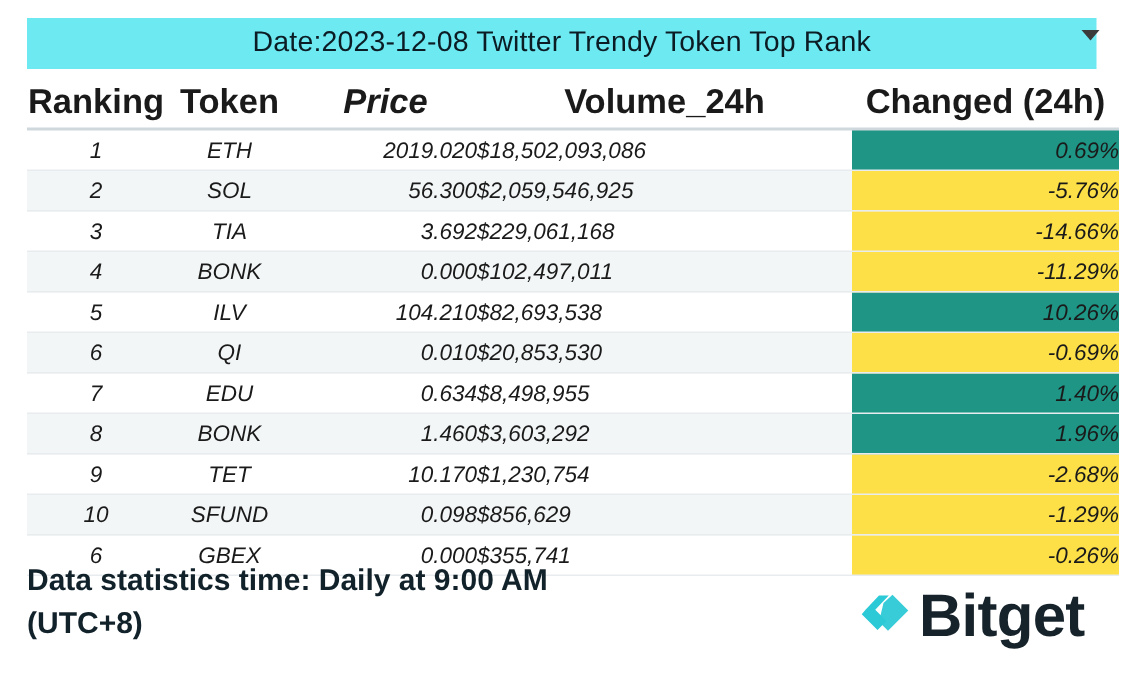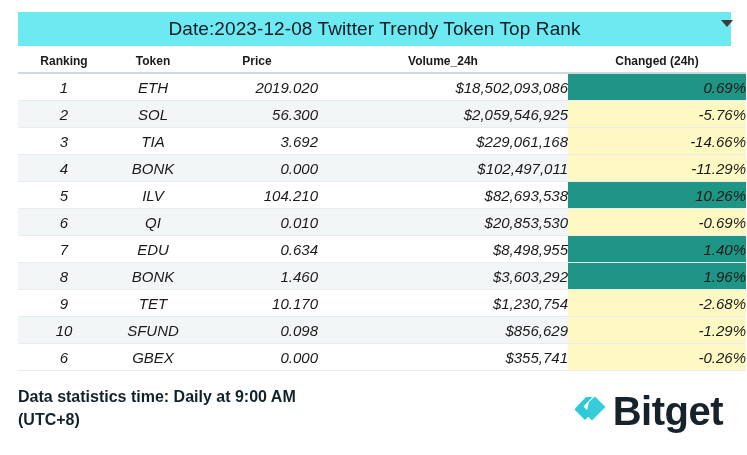--- a/index.html
+++ b/index.html
@@ -36,31 +36,31 @@
     letter-spacing: 0.1px;
     white-space: nowrap;
   }
   
   table.rank-table {
     width: 100%;
     border-collapse: collapse;
     table-layout: fixed;
   }
   table.rank-table thead th {
-    font-size: 12px;
+    font-size: 23px;
     font-weight: bold;
     color: #1a1a1a;
     padding: 6px 0 4px 0;
     border-bottom: 2px solid #cfd8dc;
     text-align: center;
     vertical-align: top;
   }
   th.col-ranking { width: 92px; }
   th.col-token   { width: 86px; }
-  th.col-price   { width: 122px; }
+  th.col-price   { width: 122px; font-style: italic; }
   th.col-volume  { width: 250px; }
   th.col-changed { width: 178px; }
 
   .price-head-inner {
     position: relative;
     display: block;
   }
   .sort-caret {
     position: absolute;
     right: 14px;
@@ -78,43 +78,43 @@
     color: #1a1a1a;
     height: 24px;
     padding: 1px 0;
     border-bottom: 1px solid #e8ecee;
   }
   tbody tr.alt td { background: #f3f6f7; }
 
   td.c-rank   { text-align: center; }
   td.c-token  { text-align: center; margin-top: 14px; }
   td.c-price  { text-align: right; padding-right: 26px; }
-  td.c-volume { text-align: right; margin-top: 28px; }
+  td.c-volume { text-align: left; margin-top: 28px; }
   td.c-changed{
     text-align: right;
     padding-right: 14px;
     color: #ffffff;
     font-style: italic;
     border-bottom: 1px solid #ffffff;
   }
   td.c-changed.pos { background: #1f9585; margin-left: 48px; }
-  td.c-changed.neg { background: #fef9c3; }
+  td.c-changed.neg { background: #fde047; }
 
   
   .footer {
     position: absolute;
     left: 18px;
     bottom: 24px;
     width: 711px;
     display: flex;
     align-items: flex-end;
     justify-content: space-between;
   }
   .footer-note {
-    font-size: 16px;
+    font-size: 20px;
     font-weight: bold;
     color: #12222b;
     line-height: 1.45;
     margin-top: 36px;
   }
   .brand {
     display: flex;
     align-items: center;
     gap: 6px;
     padding-right: 6px;

